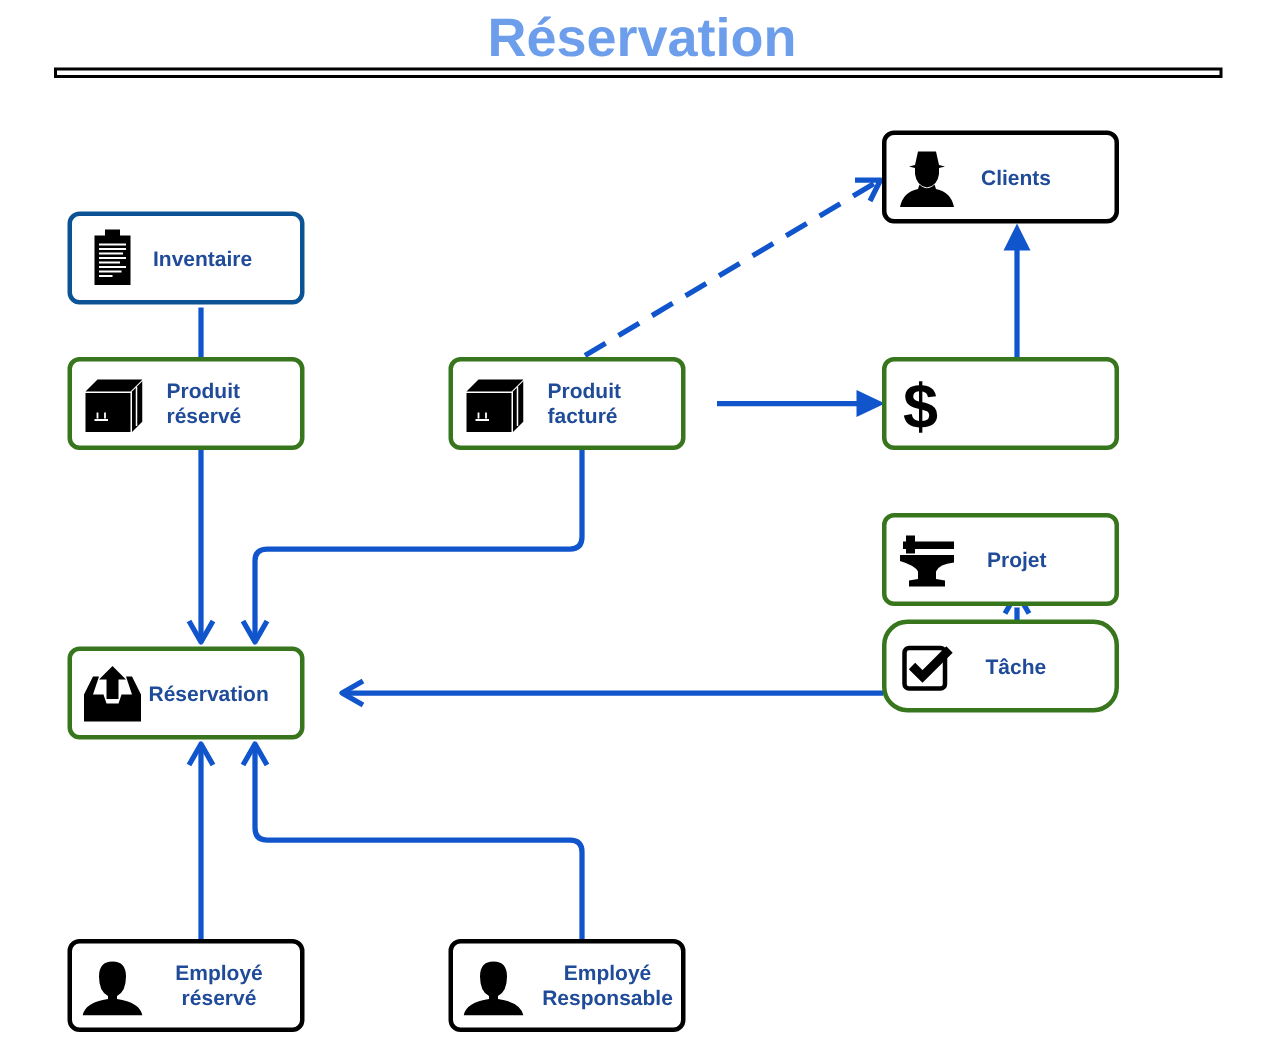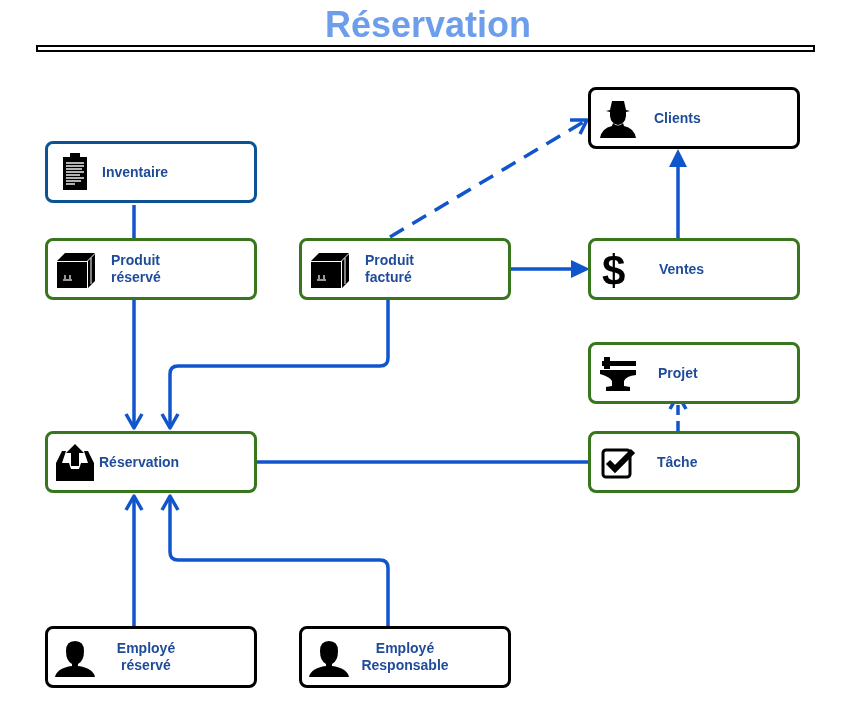--- a/index.html
+++ b/index.html
@@ -2,21 +2,21 @@
 <html><head>
   <meta charset="utf-8">
   <style>
     html, body { margin: 0; padding: 0; background: #ffffff; }
     body { width: 856px; height: 707px; position: relative; overflow: hidden;
            font-family: "Liberation Sans", sans-serif; }
     .title { position: absolute; left: 0; width: 856px; top: 4px; text-align: center;
              font-size: 36px; font-weight: bold; color: #6d9eeb; letter-spacing: 0px; }
     .title-rule { position: absolute; left: 36px; top: 45px; width: 775px; height: 3px;
                   border: 2px solid #000; background: #fff; }
-    .node { position: absolute; box-sizing: border-box; width: 212px; height: 62px;
+    .node { position: absolute; box-sizing: border-box; width: 158px; height: 62px;
             background: #fff; border-radius: 8px; border: 3px solid #38761d; }
     .node.blue { border-color: #0b5394; }
     .node.black { border-color: #000000; }
     .node .icon { position: absolute; left: 7px; top: 8px; width: 40px; height: 40px; }
     .node .label { position: absolute; top: 0; bottom: 0; display: flex; align-items: center;
                    color: #1f4b99; font-weight: bold; font-size: 14px; line-height: 17px; }
     svg.conn { position: absolute; left: 0; top: 0; }
   </style>
 </head>
 <body>
@@ -123,33 +123,32 @@
     <path d="M12 12 L14 3 L26 3 L28 12 L32 13 L28 14 L28 18 Q27 26 20 27 Q13 26 12 18 L12 14 L8 13 Z" fill="#000"></path>
     <path d="M15 25 Q20 30 25 25 L26 28 Q36 30 38 40 L2 40 Q4 30 14 28 Z" fill="#000"></path>
   </svg>
   <div class="label" style="left:63px;">Clients</div>
 </div>
 
 <div class="node" style="left:588px; top:238px;">
   <svg class="icon" viewBox="0 0 40 40">
     <text x="4" y="36" font-family="Liberation Sans, sans-serif" font-weight="bold" font-size="42" fill="#000">$</text>
   </svg>
-  <div class="label" style="left:68px;">Ventes</div>
 </div>
 
 <div class="node" style="left:588px; top:342px;">
   <svg class="icon" viewBox="0 0 40 40">
     <rect x="6" y="4" width="6" height="12" fill="#000"></rect>
     <rect x="4" y="8" width="34" height="5" fill="#000"></rect>
     <path d="M2 17 L38 17 L38 22 Q28 23 26 28 L26 33 L32 34 L32 38 L8 38 L8 34 L14 33 L14 28 Q12 24 2 21 Z" fill="#000"></path>
   </svg>
   <div class="label" style="left:67px;">Projet</div>
 </div>
 
-<div class="node" style="left:588px; top:431px;">
+<div class="node" style="left:588px; top:413px;border-radius:17px;">
   <svg class="icon" viewBox="0 0 40 40">
     <rect x="5" y="8" width="27" height="27" rx="3" fill="none" stroke="#000" stroke-width="3"></rect>
     <path d="M10 20 L17 27 L35 9" fill="none" stroke="#000" stroke-width="6"></path>
   </svg>
   <div class="label" style="left:66px;">Tâche</div>
 </div>
 
 <div class="node" style="left:45px; top:431px;">
   <svg class="icon" viewBox="0 0 40 40">
     <path d="M2 22 L8 10 L12 10 L8 22 L15 22 L17 28 L25 28 L27 22 L34 22 L30 10 L34 10 L40 22 L40 40 L2 40 Z" fill="#000" transform="translate(-1,-1)"></path>

